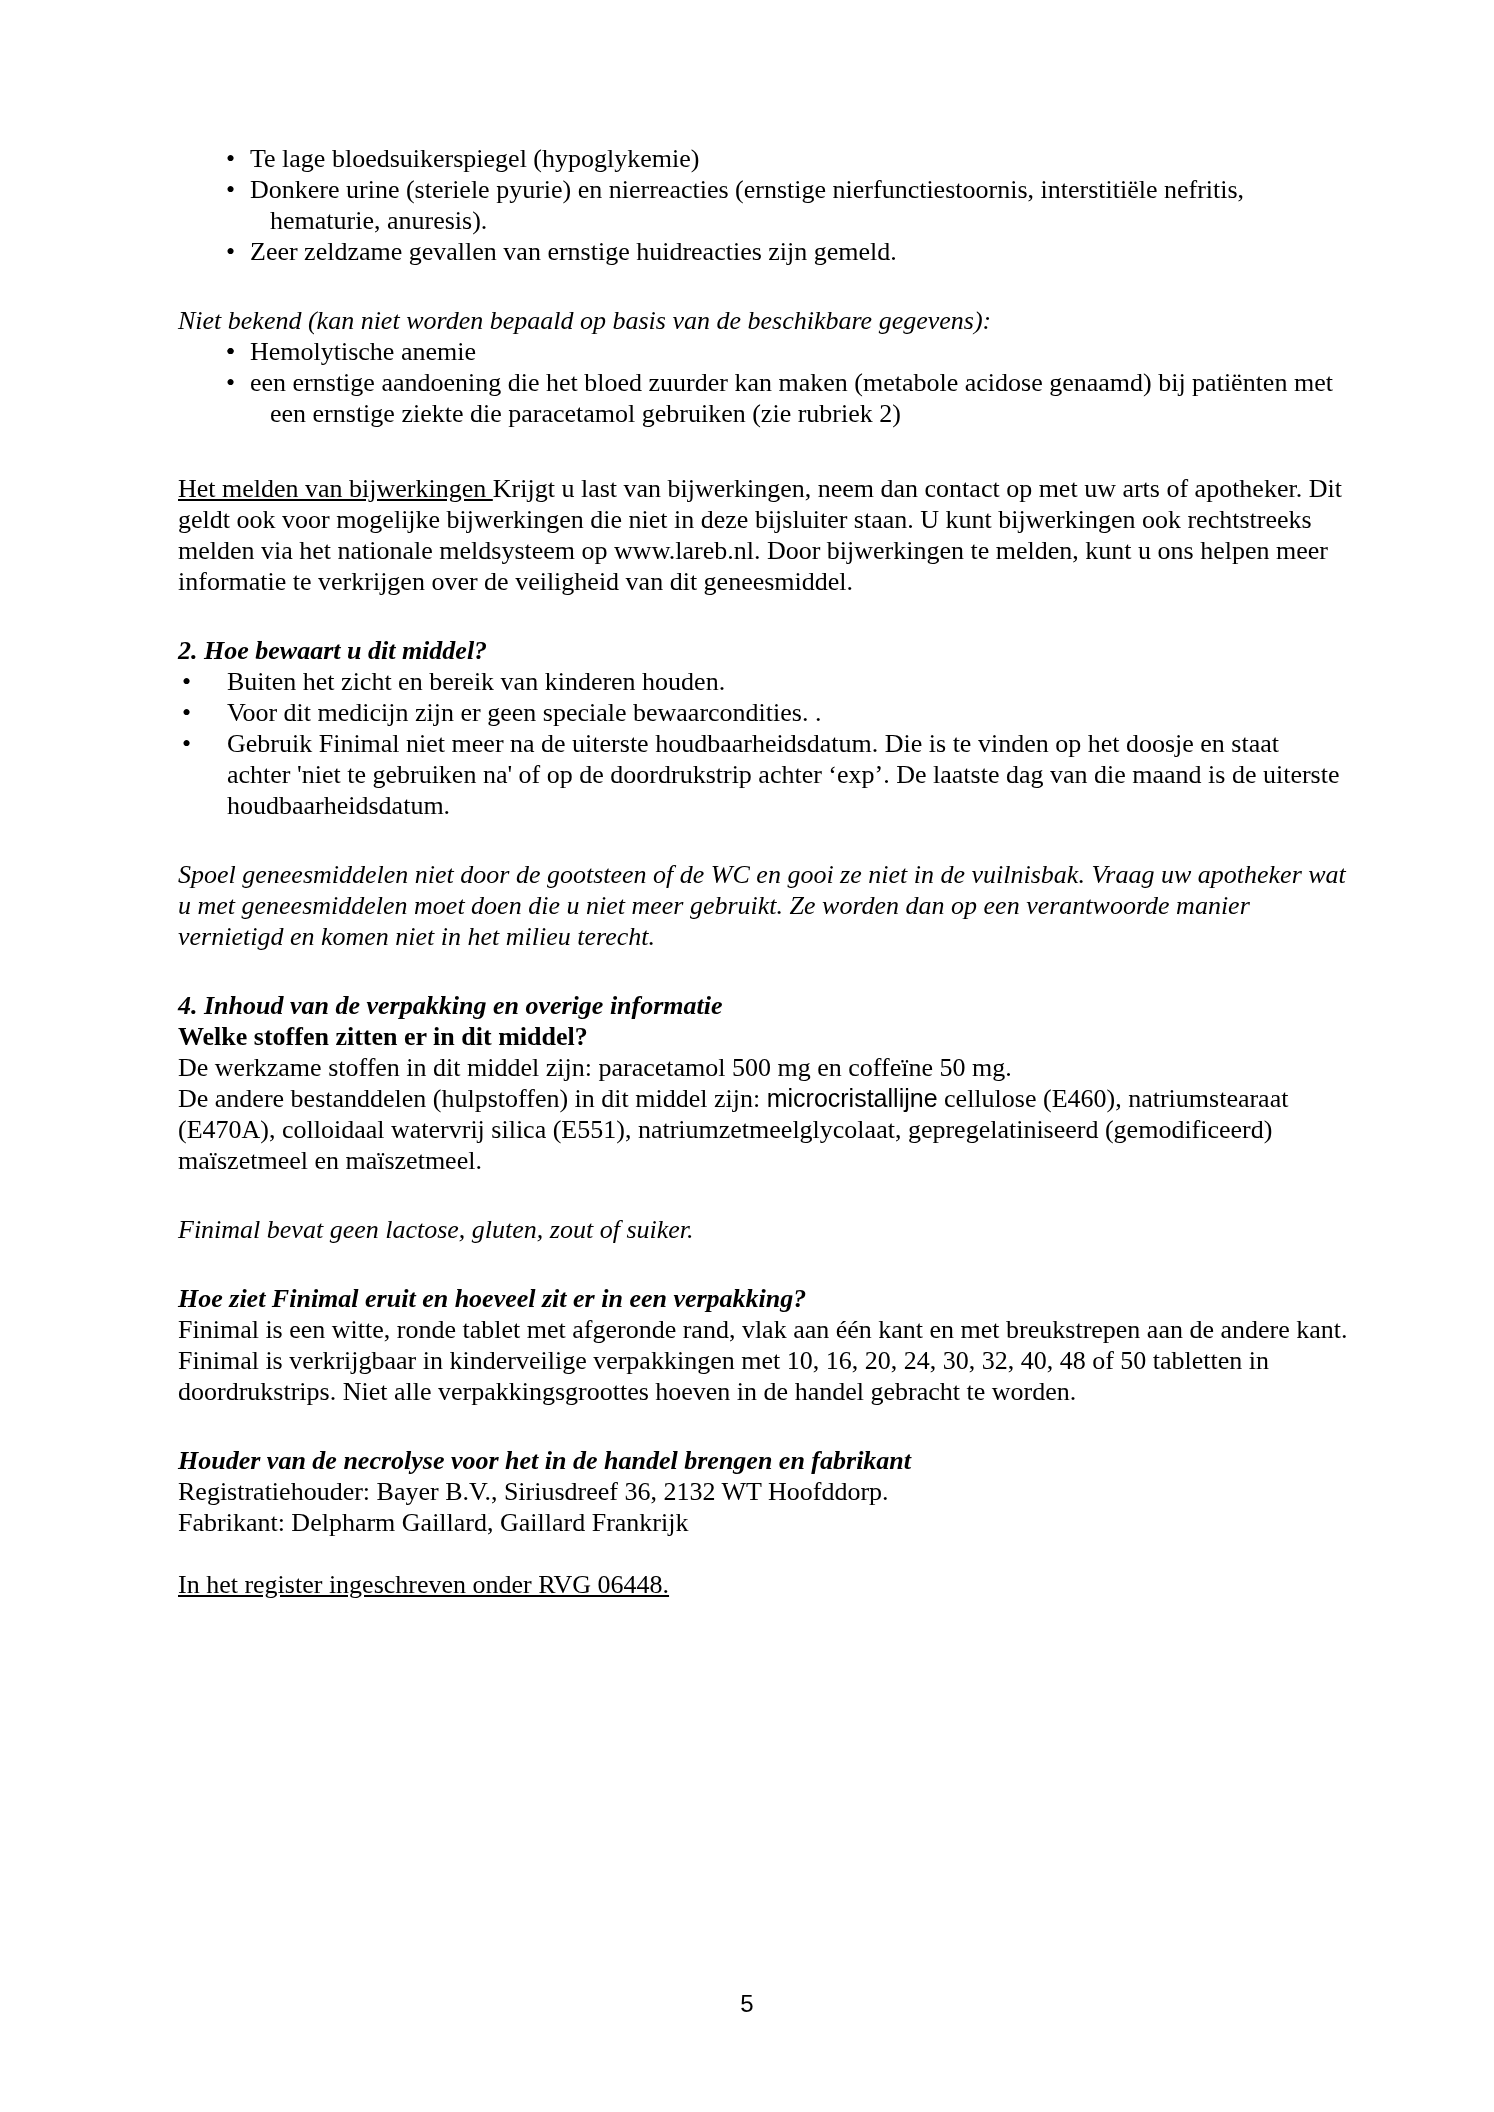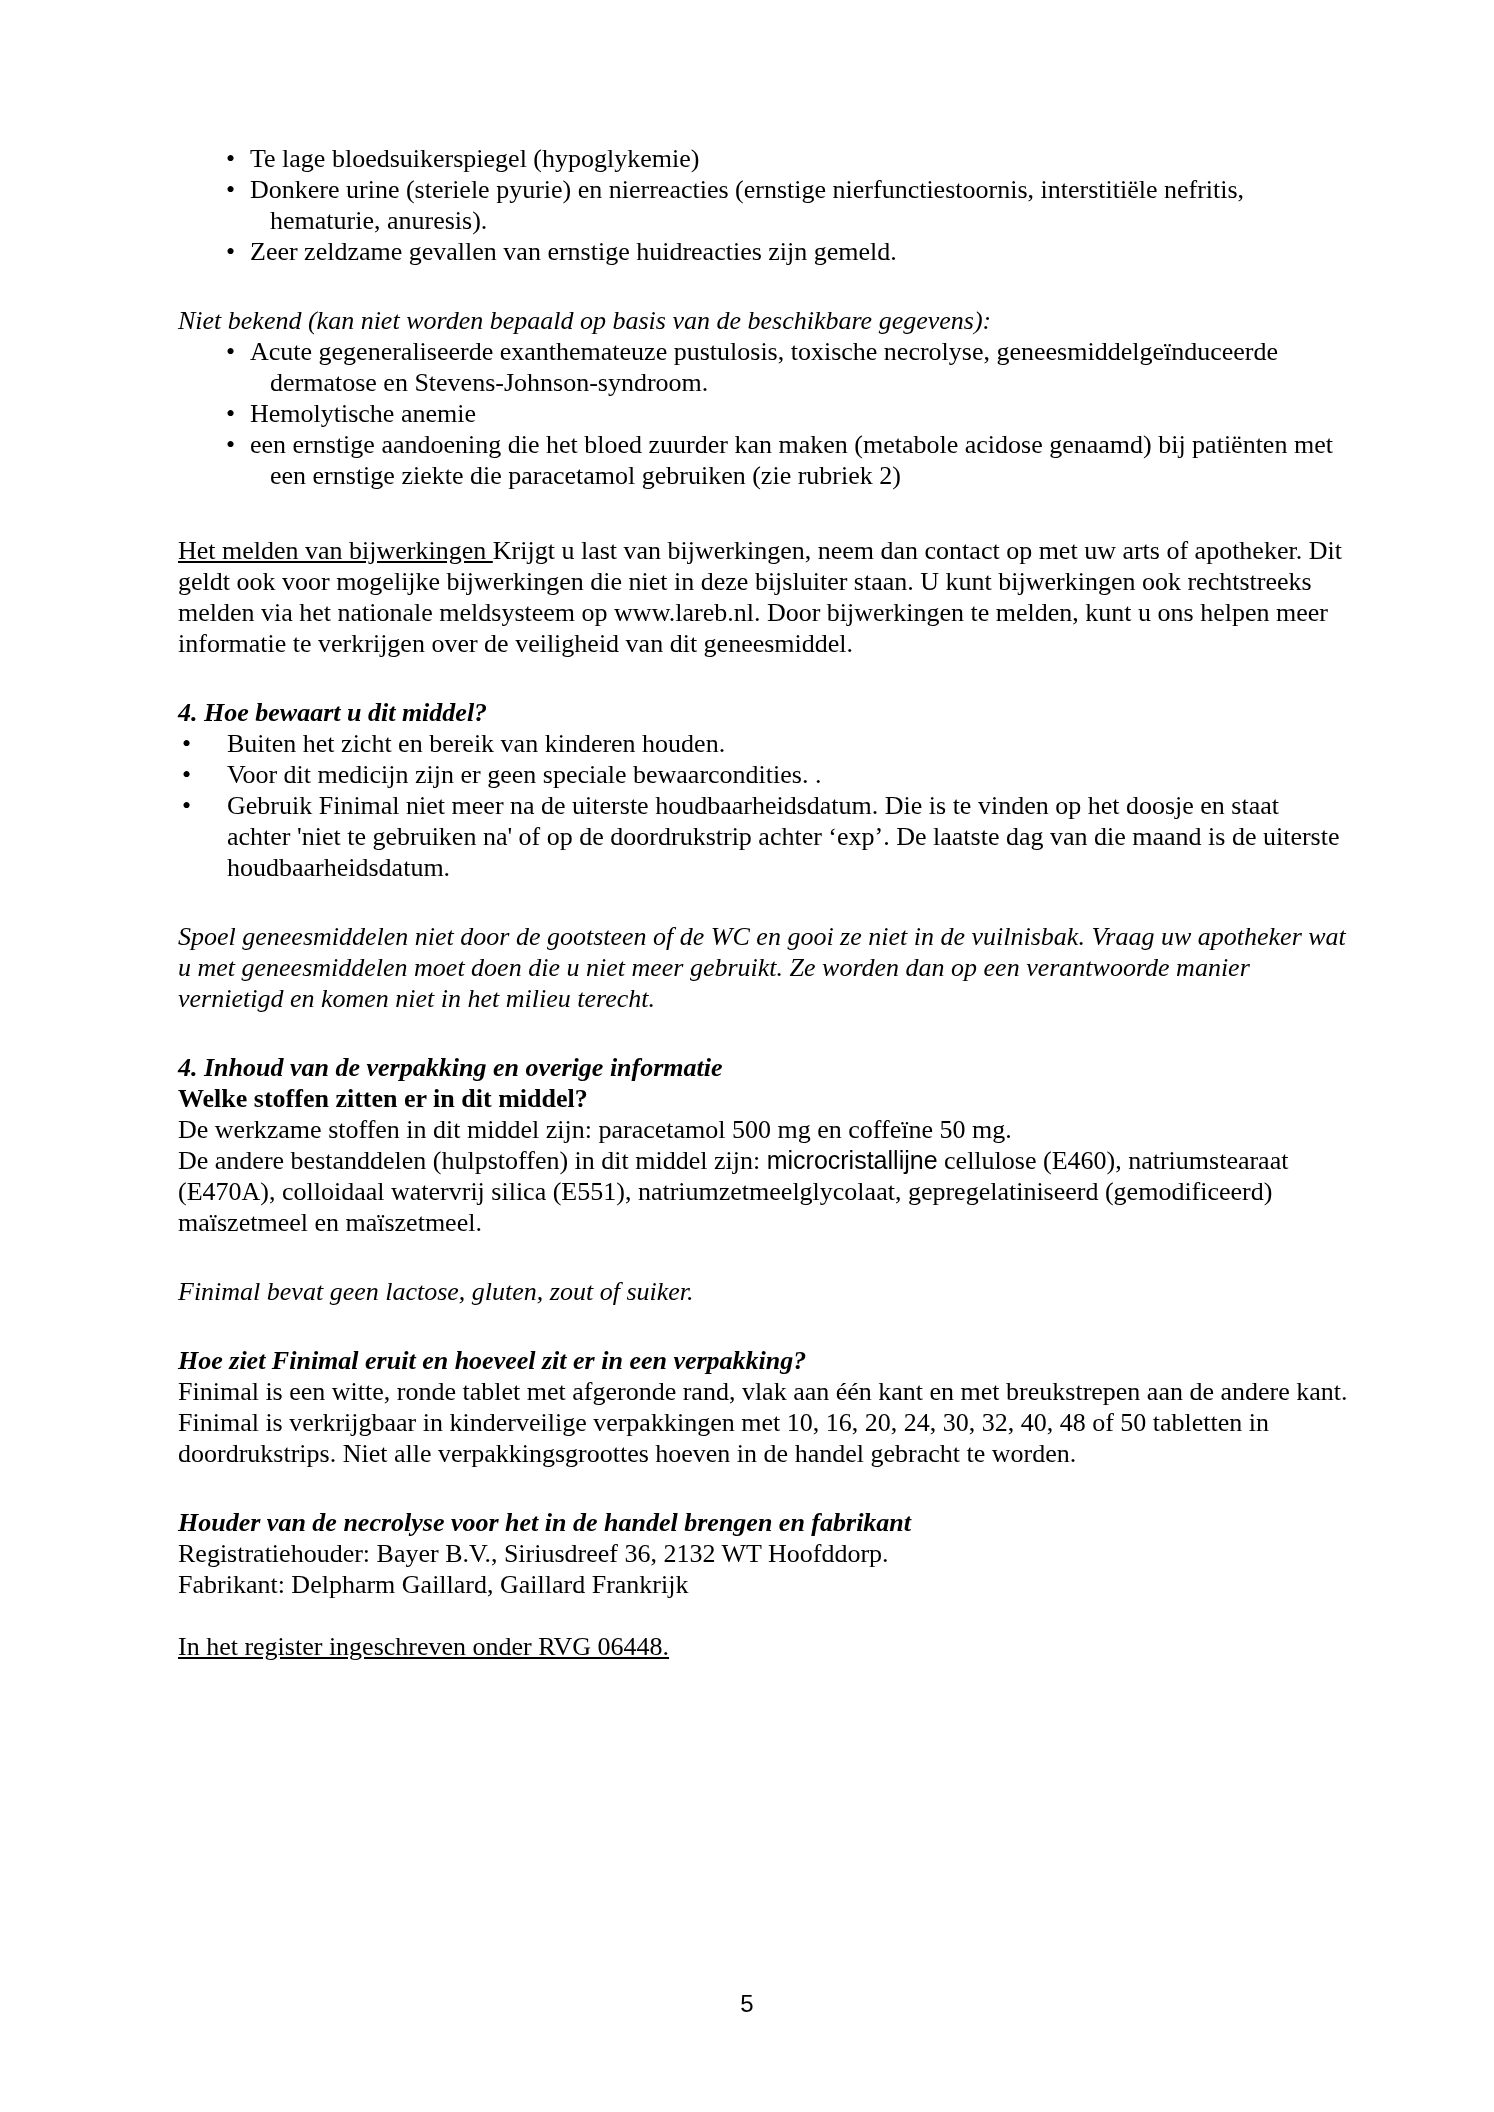--- a/index.html
+++ b/index.html
@@ -91,37 +91,36 @@
       <p class="li">
         <span class="marker">•</span>
         <span>Zeer zeldzame gevallen van ernstige huidreacties zijn gemeld.</span>
       </p>
     </div>
 
     <p class="mt2">Niet bekend (kan niet worden bepaald op basis van de beschikbare gegevens):</p>
     <div class="list-ab">
       <p class="li">
         <span class="marker">•</span>
-        <span>Acute gegeneraliseerde exanthemateuze pustulosis, toxische necrolyse, geneesmiddelgeïnduceerde dermatose en Stevens-Johnson-syndroom.</span>
       </p>
       <p class="li">
         <span class="marker">•</span>
         <span>Hemolytische anemie</span>
       </p>
       <p class="li">
         <span class="marker">•</span>
         <span>een ernstige aandoening die het bloed zuurder kan maken (metabole acidose genaamd) bij patiënten met een ernstige ziekte die paracetamol gebruiken (zie rubriek 2)</span>
       </p>
     </div>
 
     <p class="mt3">
       <span class="u">Het melden van bijwerkingen </span><span>Krijgt u last van bijwerkingen, neem dan contact op met uw arts of apotheker. Dit geldt ook voor mogelijke bijwerkingen die niet in deze bijsluiter staan. U kunt bijwerkingen ook rechtstreeks melden via het nationale meldsysteem op www.lareb.nl. Door bijwerkingen te melden, kunt u ons helpen meer informatie te verkrijgen over de veiligheid van dit geneesmiddel.</span>
     </p>
 
-    <p class="bold mt2">4. Hoe bewaart u dit middel?</p>
+    <p class="bold mt2">2. Hoe bewaart u dit middel?</p>
     <div class="list-c">
       <p class="li">
         <span class="marker">•</span>
         <span>Buiten het zicht en bereik van kinderen houden.</span>
       </p>
       <p class="li">
         <span class="marker">•</span>
         <span>Voor dit medicijn zijn er geen speciale bewaarcondities. .</span>
       </p>
       <p class="li">

